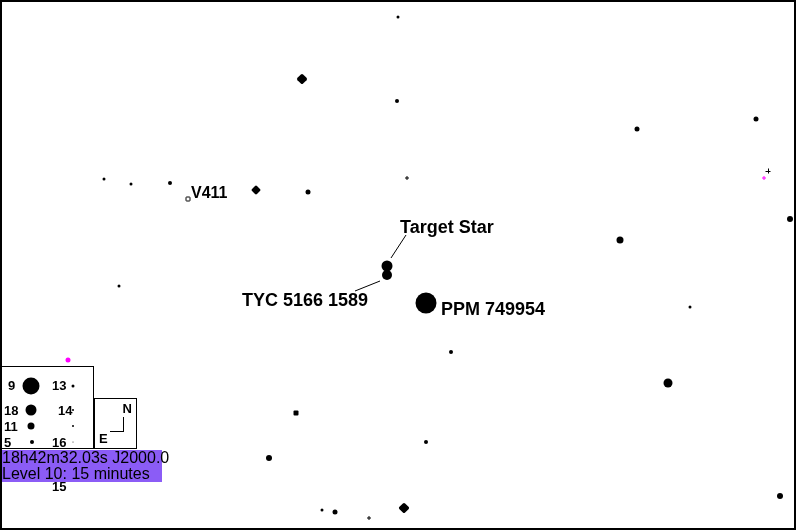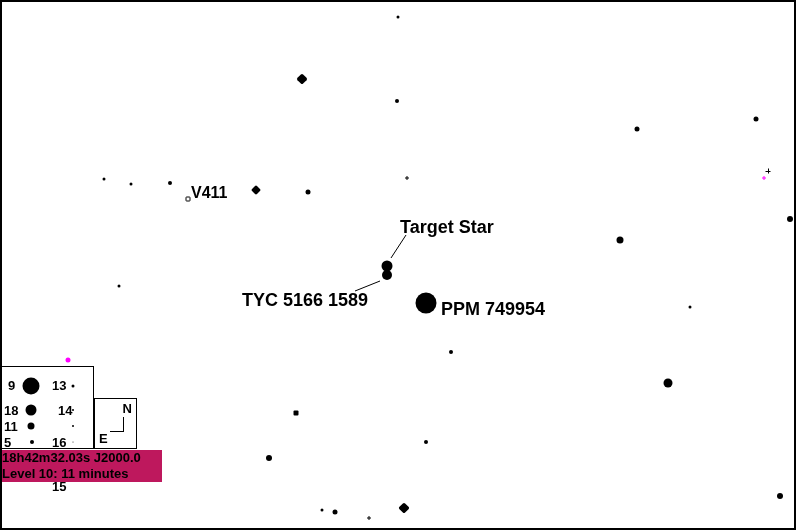--- a/index.html
+++ b/index.html
@@ -57,22 +57,22 @@
     border: 1px solid #000000; background: #ffffff;
   }
   #compass .n { position: absolute; right: 4px; top: 2px; font-size: 13px; font-weight: bold; }
   #compass .e { position: absolute; left: 4px; bottom: 2px; font-size: 13px; font-weight: bold; }
   #compass .v { position: absolute; left: 28px; top: 18px; width: 1px; height: 14px; background: #000; }
   #compass .h { position: absolute; left: 15px; top: 32px; width: 14px; height: 1px; background: #000; }
 
   #info {
     position: absolute; left: 0; top: 448px;
     width: 160px;
-    font-size: 13px; font-weight: bold;
-    background: #be185d;
+    font-size: 16px; font-weight: normal;
+    background: #8b5cf6;
   }
   #info div { height: 16px; line-height: 16px; white-space: pre; }
 </style>
 </head>
 <body>
 
 <div id="chart">
   <div id="stars">
       <span class="star" style="left: 385px; top: 264px; width: 11px; height: 11px; background: rgb(0, 0, 0);"></span>
       <span class="star" style="left: 385px; top: 273px; width: 10px; height: 10px; background: rgb(0, 0, 0);"></span>
@@ -140,15 +140,15 @@
 
   <div id="compass">
     <span class="n">N</span>
     <span class="v"></span>
     <span class="h"></span>
     <span class="e">E</span>
   </div>
 
   <div id="info">
     <div>18h42m32.03s J2000.0</div>
-    <div>Level 10: 11 minutes</div>
+    <div>Level 10: 15 minutes</div>
   </div>
 </div>
 
 </body></html>

